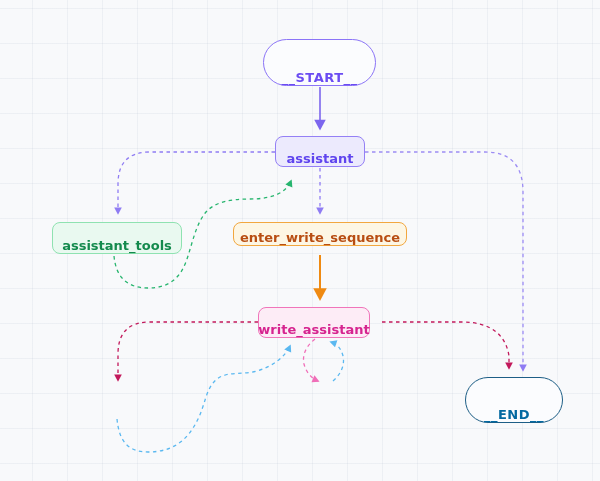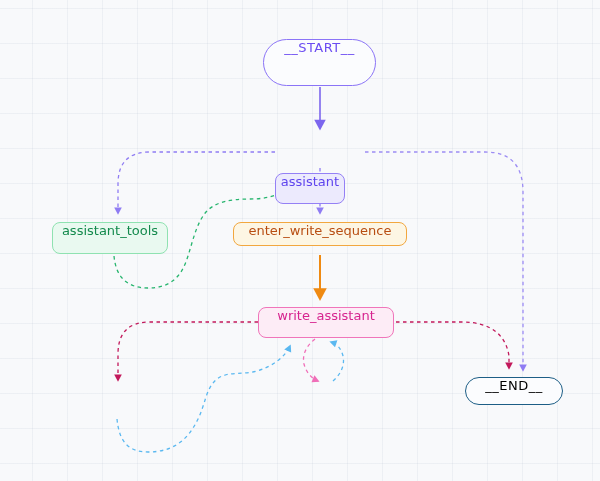--- a/index.html
+++ b/index.html
@@ -20,63 +20,63 @@
     overflow: hidden;
   }
   svg.edges {
     position: absolute;
     left: 0; top: 0;
     width: 600px; height: 481px;
   }
   .node {
     position: absolute;
     display: flex;
-    align-items: flex-start;
+    align-items: flex-end;
     justify-content: center;
     box-sizing: border-box;
     font-size: 13px;
-    font-weight: 400;
+    font-weight: 700;
     white-space: nowrap;
     cursor: pointer;
   }
   .node .node-label { pointer-events: none; }
   .pill { border-radius: 999px; background: #fbfcfe; letter-spacing: 0.5px; }
   .rect { border-radius: 8px; }
 
   .n-start {
     left: 263px; top: 39px; width: 113px; height: 47px;
     border: 1.5px solid #8b74f7; color: #6b4cf2;
   }
   .n-assistant {
-    left: 275px; top: 136px; width: 70px; height: 31px;
-    background: #eceafd; border: 1.4px solid #9480f5; color: #5f45ee; margin-top: 37px;
+    left: 275px; top: 136px; width: 90px; height: 31px;
+    background: #eceafd; border: 1.4px solid #9480f5; color: #5f45ee;
   }
   .n-assistant-tools {
-    left: 52px; top: 222px; width: 116px; height: 32px;
+    left: 52px; top: 222px; width: 130px; height: 32px;
     background: #e9f9f0; border: 1.4px solid #8fe2b1; color: #148a4d;
   }
   .n-enter-write-sequence {
     left: 233px; top: 222px; width: 174px; height: 24px;
     background: #fdf6e4; border: 1.4px solid #f2a73f; color: #b84d12;
   }
   .n-write-assistant {
-    left: 258px; top: 307px; width: 136px; height: 31px;
+    left: 258px; top: 307px; width: 112px; height: 31px;
     background: #fdecf6; border: 1.4px solid #f075ba; color: #d6248f;
   }
   .n-writer-sensitive-tools {
     left: 17px; top: 386px; width: 173px; height: 32px;
     background: #eaf6fd; border: 1.4px solid #79c9ee; color: #1173b4;
   }
   .n-leave-write-sequence {
     left: 233px; top: 386px; width: 174px; height: 32px;
     background: #eaf6fd; border: 1.4px solid #79c9ee; color: #1173b4;
   }
   .n-end {
-    left: 465px; top: 377px; width: 98px; height: 28px;
-    border: 1.6px solid #1d5e86; color: #000000;
+    left: 465px; top: 377px; width: 98px; height: 46px;
+    border: 1.6px solid #1d5e86; color: #0369a1;
   }
 </style>
 </head>
 <body>
 
 <div id="canvas">
 
   <svg class="edges" viewBox="0 0 600 481" xmlns="http://www.w3.org/2000/svg">
     <defs>
       <marker id="m-purple-solid" viewBox="0 0 10 10" refX="7" refY="5" markerWidth="8" markerHeight="8" orient="auto">

